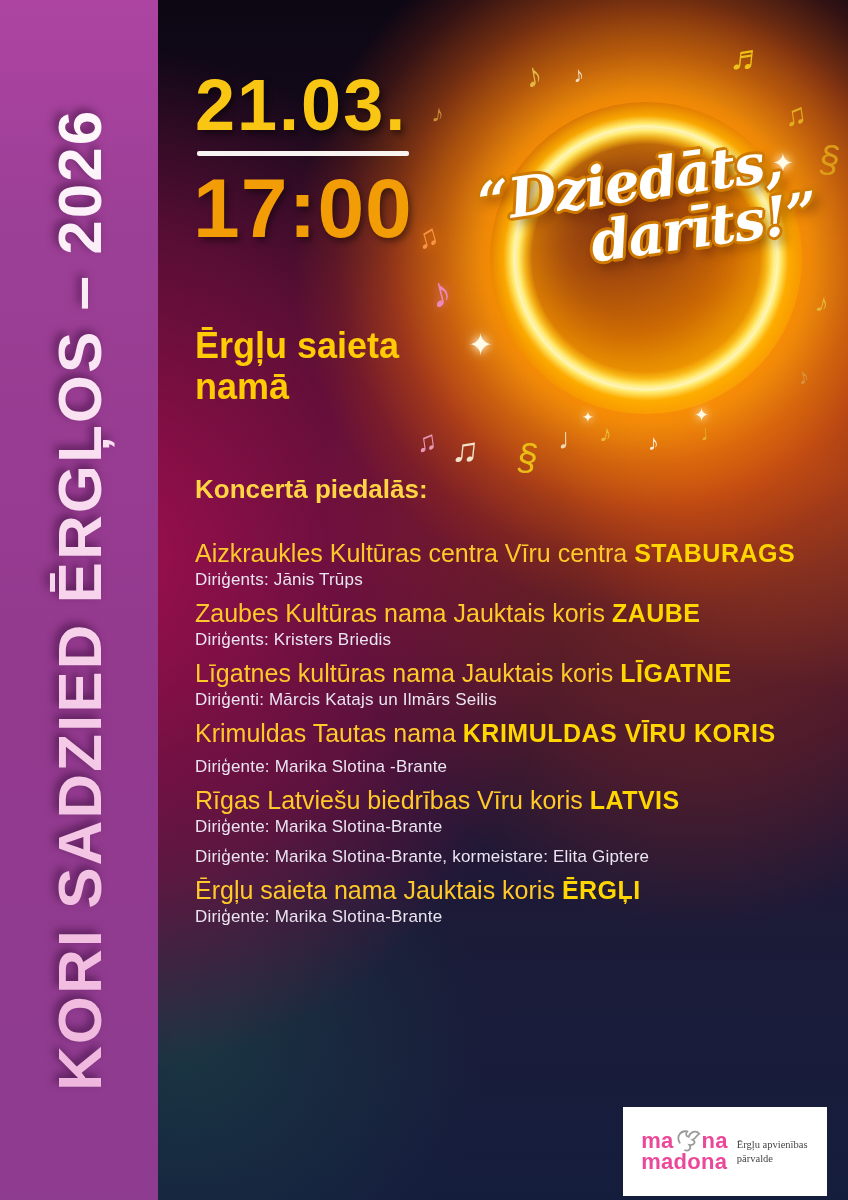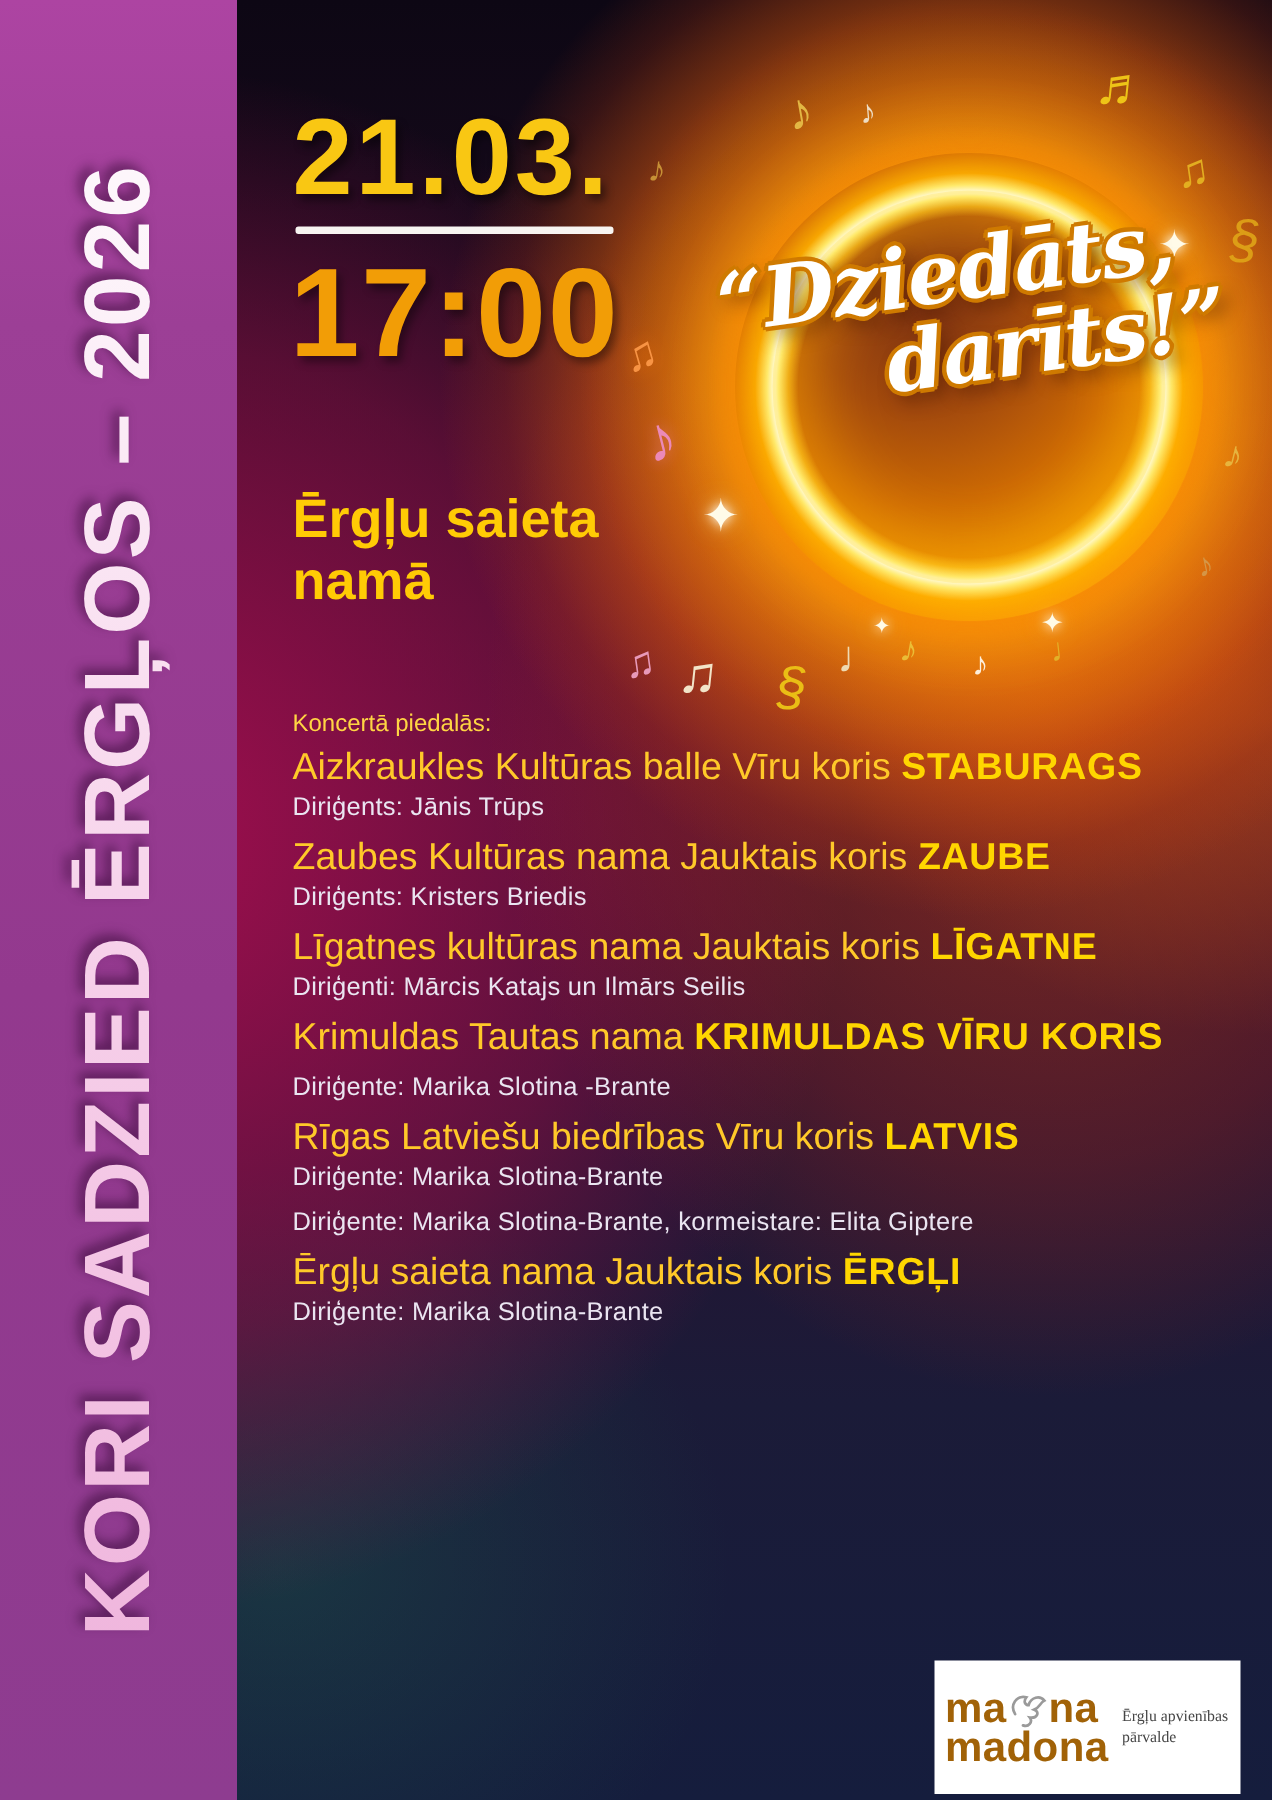--- a/index.html
+++ b/index.html
@@ -44,38 +44,38 @@
   
   .date{position:absolute;left:37px;top:64px;font-size:72px;font-weight:800;color:#f9c713;letter-spacing:2px;
     text-shadow:3px 4px 6px rgba(0,0,0,.45);}
   .rule{position:absolute;left:39px;top:151px;width:212px;height:5px;background:#f7f4f1;border-radius:2px;}
   .time{position:absolute;left:35px;top:160px;font-size:84px;font-weight:800;color:#f29d06;letter-spacing:1px;
     text-shadow:3px 4px 6px rgba(0,0,0,.4);}
   .venue{position:absolute;left:37px;top:288px;width:240px;font-size:36px;font-weight:800;
     color:#ffcb05;line-height:1.14;margin-top:37px;}
   
   .lineup{position:absolute;left:37px;top:474px;right:14px;}
-  .lineup-heading{font-size:16px;font-weight:400;color:#ffd543;margin-bottom:5px;}
+  .lineup-heading{font-size:26px;font-weight:700;color:#ffd543;margin-bottom:34px;}
   .choir{margin-bottom:8px;}
   .choir-name{font-size:25px;line-height:29px;font-weight:500;color:#ffc929;}
   .choir-name .ch{font-weight:800;color:#ffd600;margin-left:7px;letter-spacing:.5px;}
   .choir-cond{font-size:17px;line-height:22px;color:#eae5f1;letter-spacing:.2px;margin-top:1px;}
   
   .ticket{position:absolute;right:36px;top:1016px;text-align:right;}
   .ticket-label{font-size:27px;color:#f192cf;font-weight:500;}
   .ticket-price-row{margin-top:7px;font-size:31px;}
   .price{font-weight:800;color:#f18bcb;}
   .currency{font-weight:400;color:#d8d2e8;margin-left:9px;}
   .afterparty{position:absolute;left:37px;top:1078px;}
   .after-label{font-size:27px;color:#e9a9d4;font-weight:500;}
   .performer{font-size:31px;font-weight:800;color:#e886c8;margin-top:7px;}
   
   .logo-box{position:absolute;left:465px;top:1107px;width:204px;height:89px;background:#fff;
     display:flex;align-items:center;justify-content:center;gap:9px;}
-  .madona{font-weight:800;color:#a16207;font-size:28px;line-height:.92;letter-spacing:.3px;}
+  .madona{font-weight:800;color:#ec4899;font-size:22px;line-height:.92;letter-spacing:.3px;}
   .madona .row1{display:flex;align-items:flex-end;}
   .bird{width:30px;height:27px;margin:-14px -1px -2px;}
   .org{font-size:10.5px;color:#454545;line-height:1.3;width:72px;font-weight:500;font-family:Liberation Serif, serif;}
   
   .note,.sparkle{position:absolute;line-height:1;user-select:none;}
   .sparkle{color:#fffbe8;text-shadow:0 0 8px #fff,0 0 16px rgba(255,220,120,.9);}
 </style>
 </head>
 <body>
 
@@ -126,21 +126,21 @@
     <div class="date">21.03.</div>
     <div class="rule"></div>
     <div class="time">17:00</div>
     <div class="venue">Ērgļu saieta namā</div>
 
     <div class="lineup">
       <div class="lineup-heading">Koncertā piedalās:</div>
       <div id="choir-list">
 
           <div class="choir">
-            <div class="choir-name"><span class="cn">Aizkraukles Kultūras balle Vīru koris</span><span class="ch">STABURAGS</span></div>
+            <div class="choir-name"><span class="cn">Aizkraukles Kultūras centra Vīru centra</span><span class="ch">STABURAGS</span></div>
             <div class="choir-cond">Diriģents: Jānis Trūps</div>
           </div>
 
           <div class="choir">
             <div class="choir-name"><span class="cn">Zaubes Kultūras nama Jauktais koris</span><span class="ch">ZAUBE</span></div>
             <div class="choir-cond">Diriģents: Kristers Briedis</div>
           </div>
 
           <div class="choir">
             <div class="choir-name"><span class="cn">Līgatnes kultūras nama Jauktais koris</span><span class="ch">LĪGATNE</span></div>

